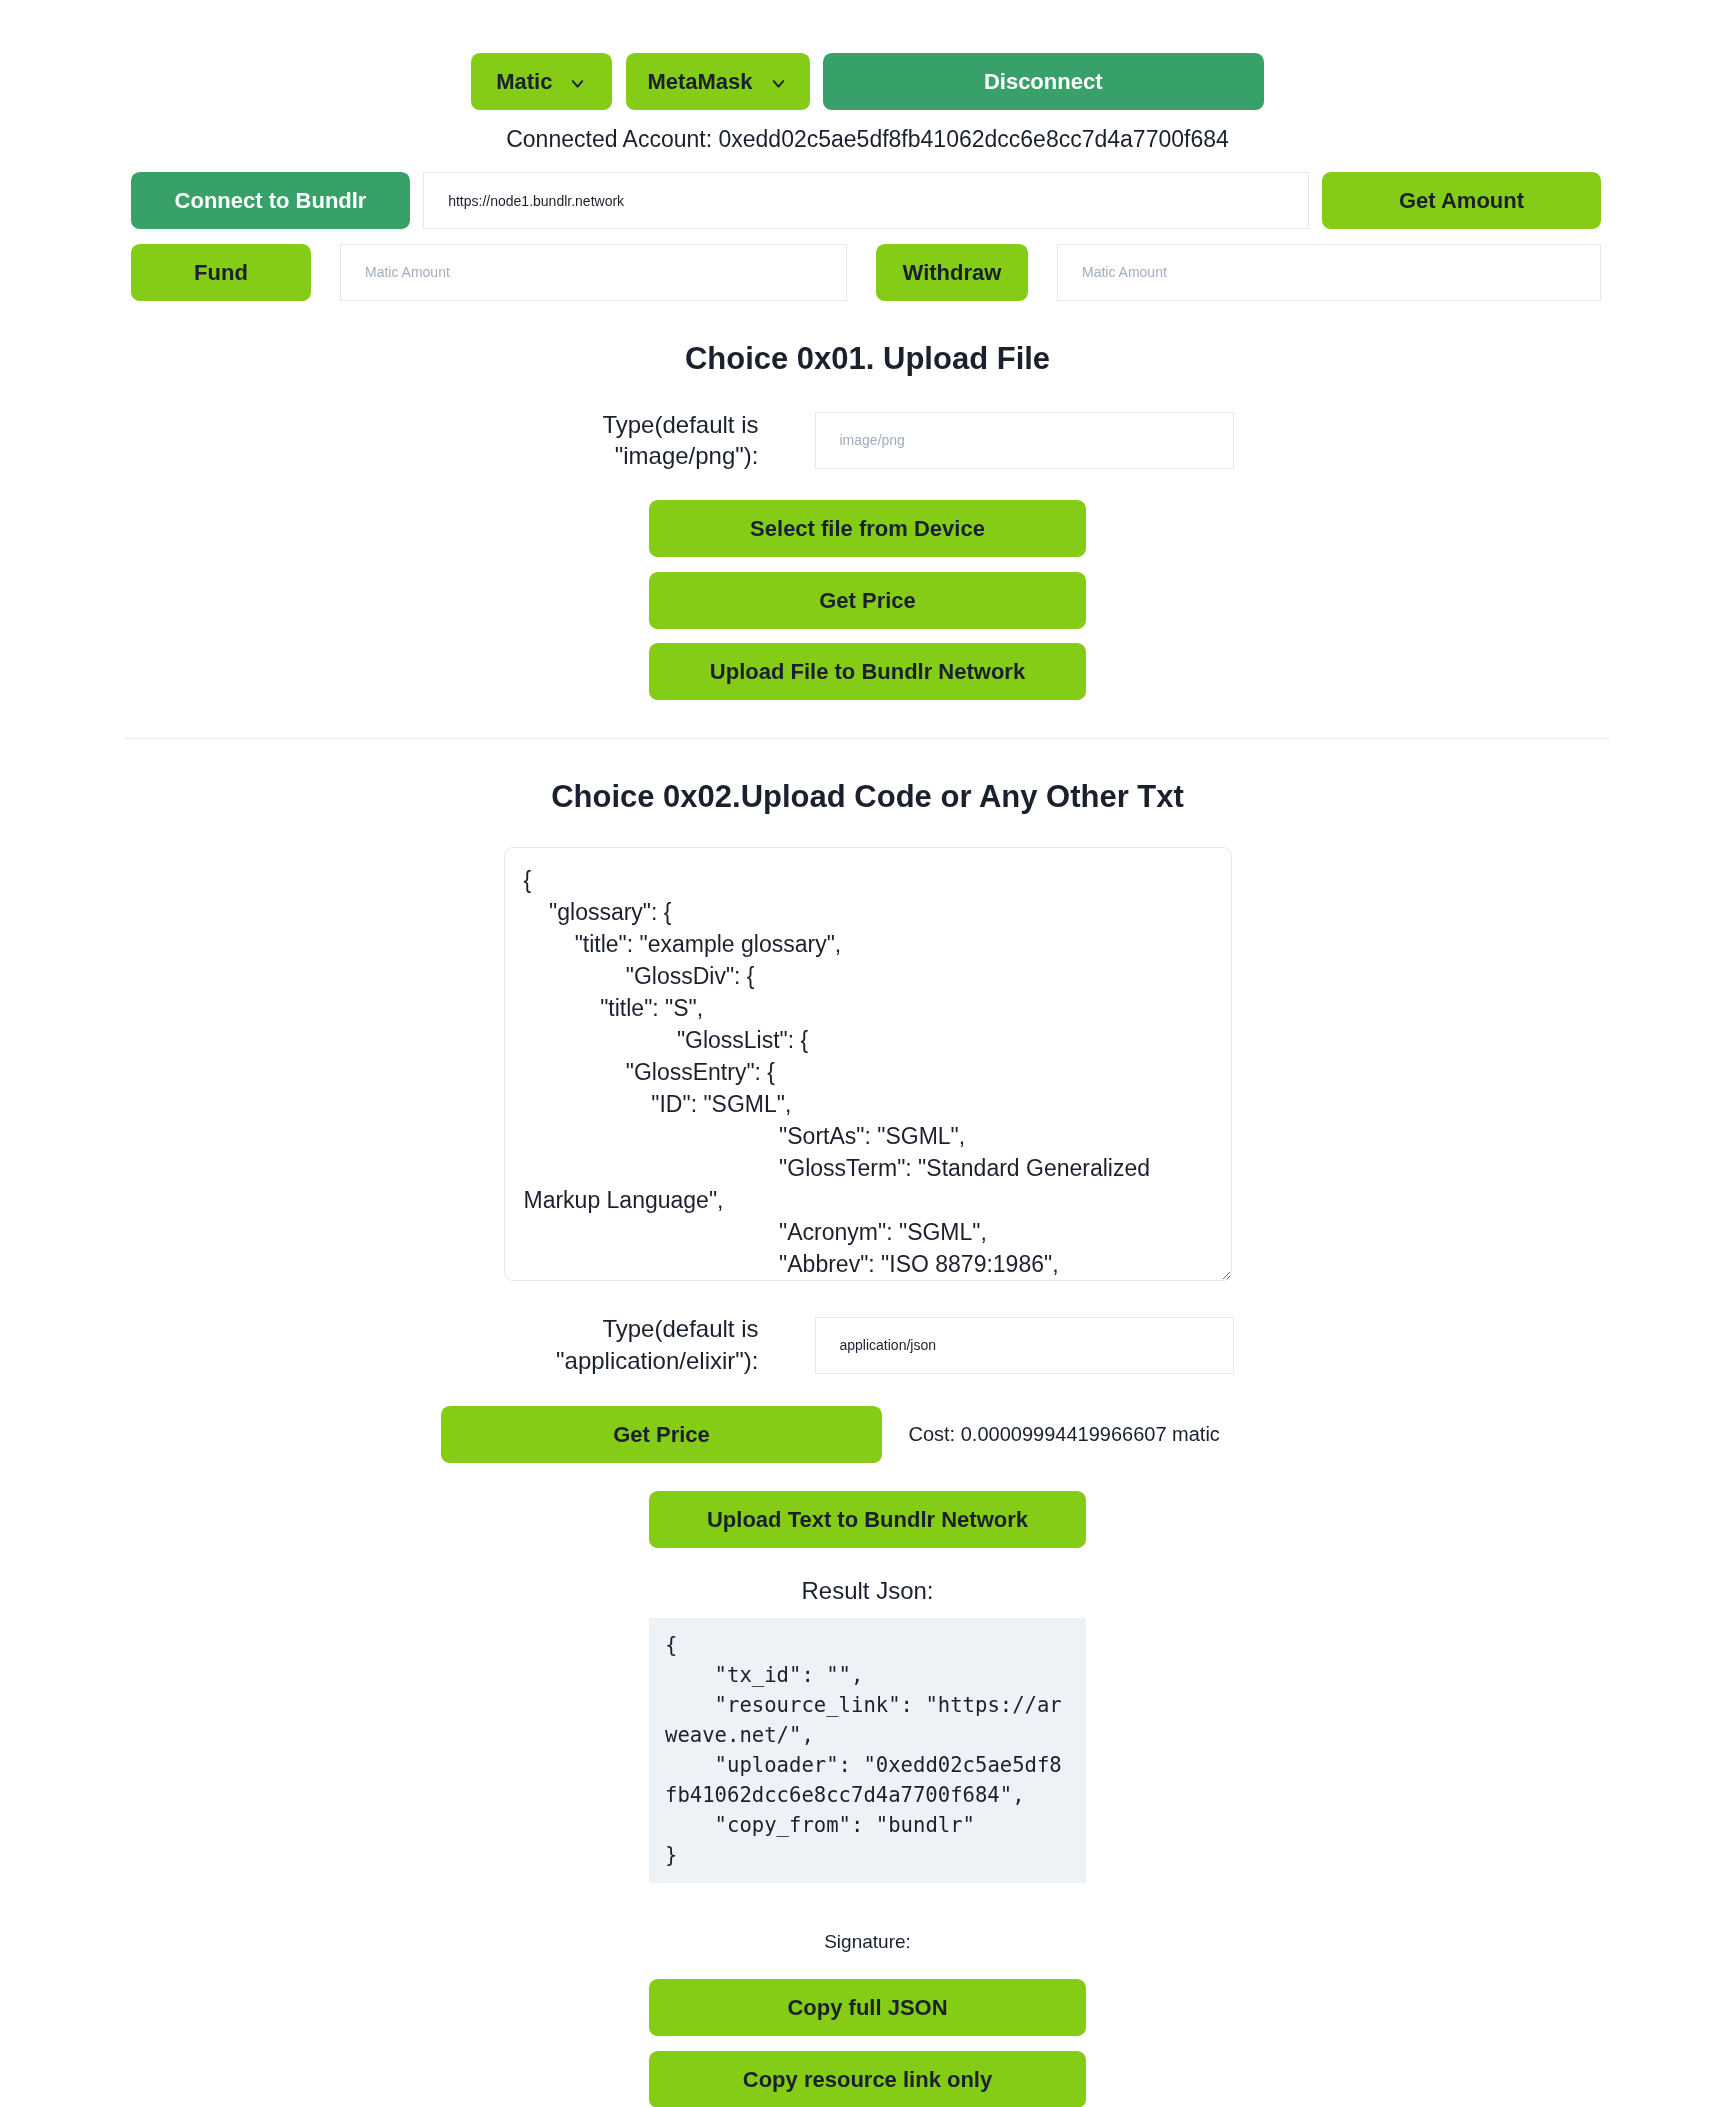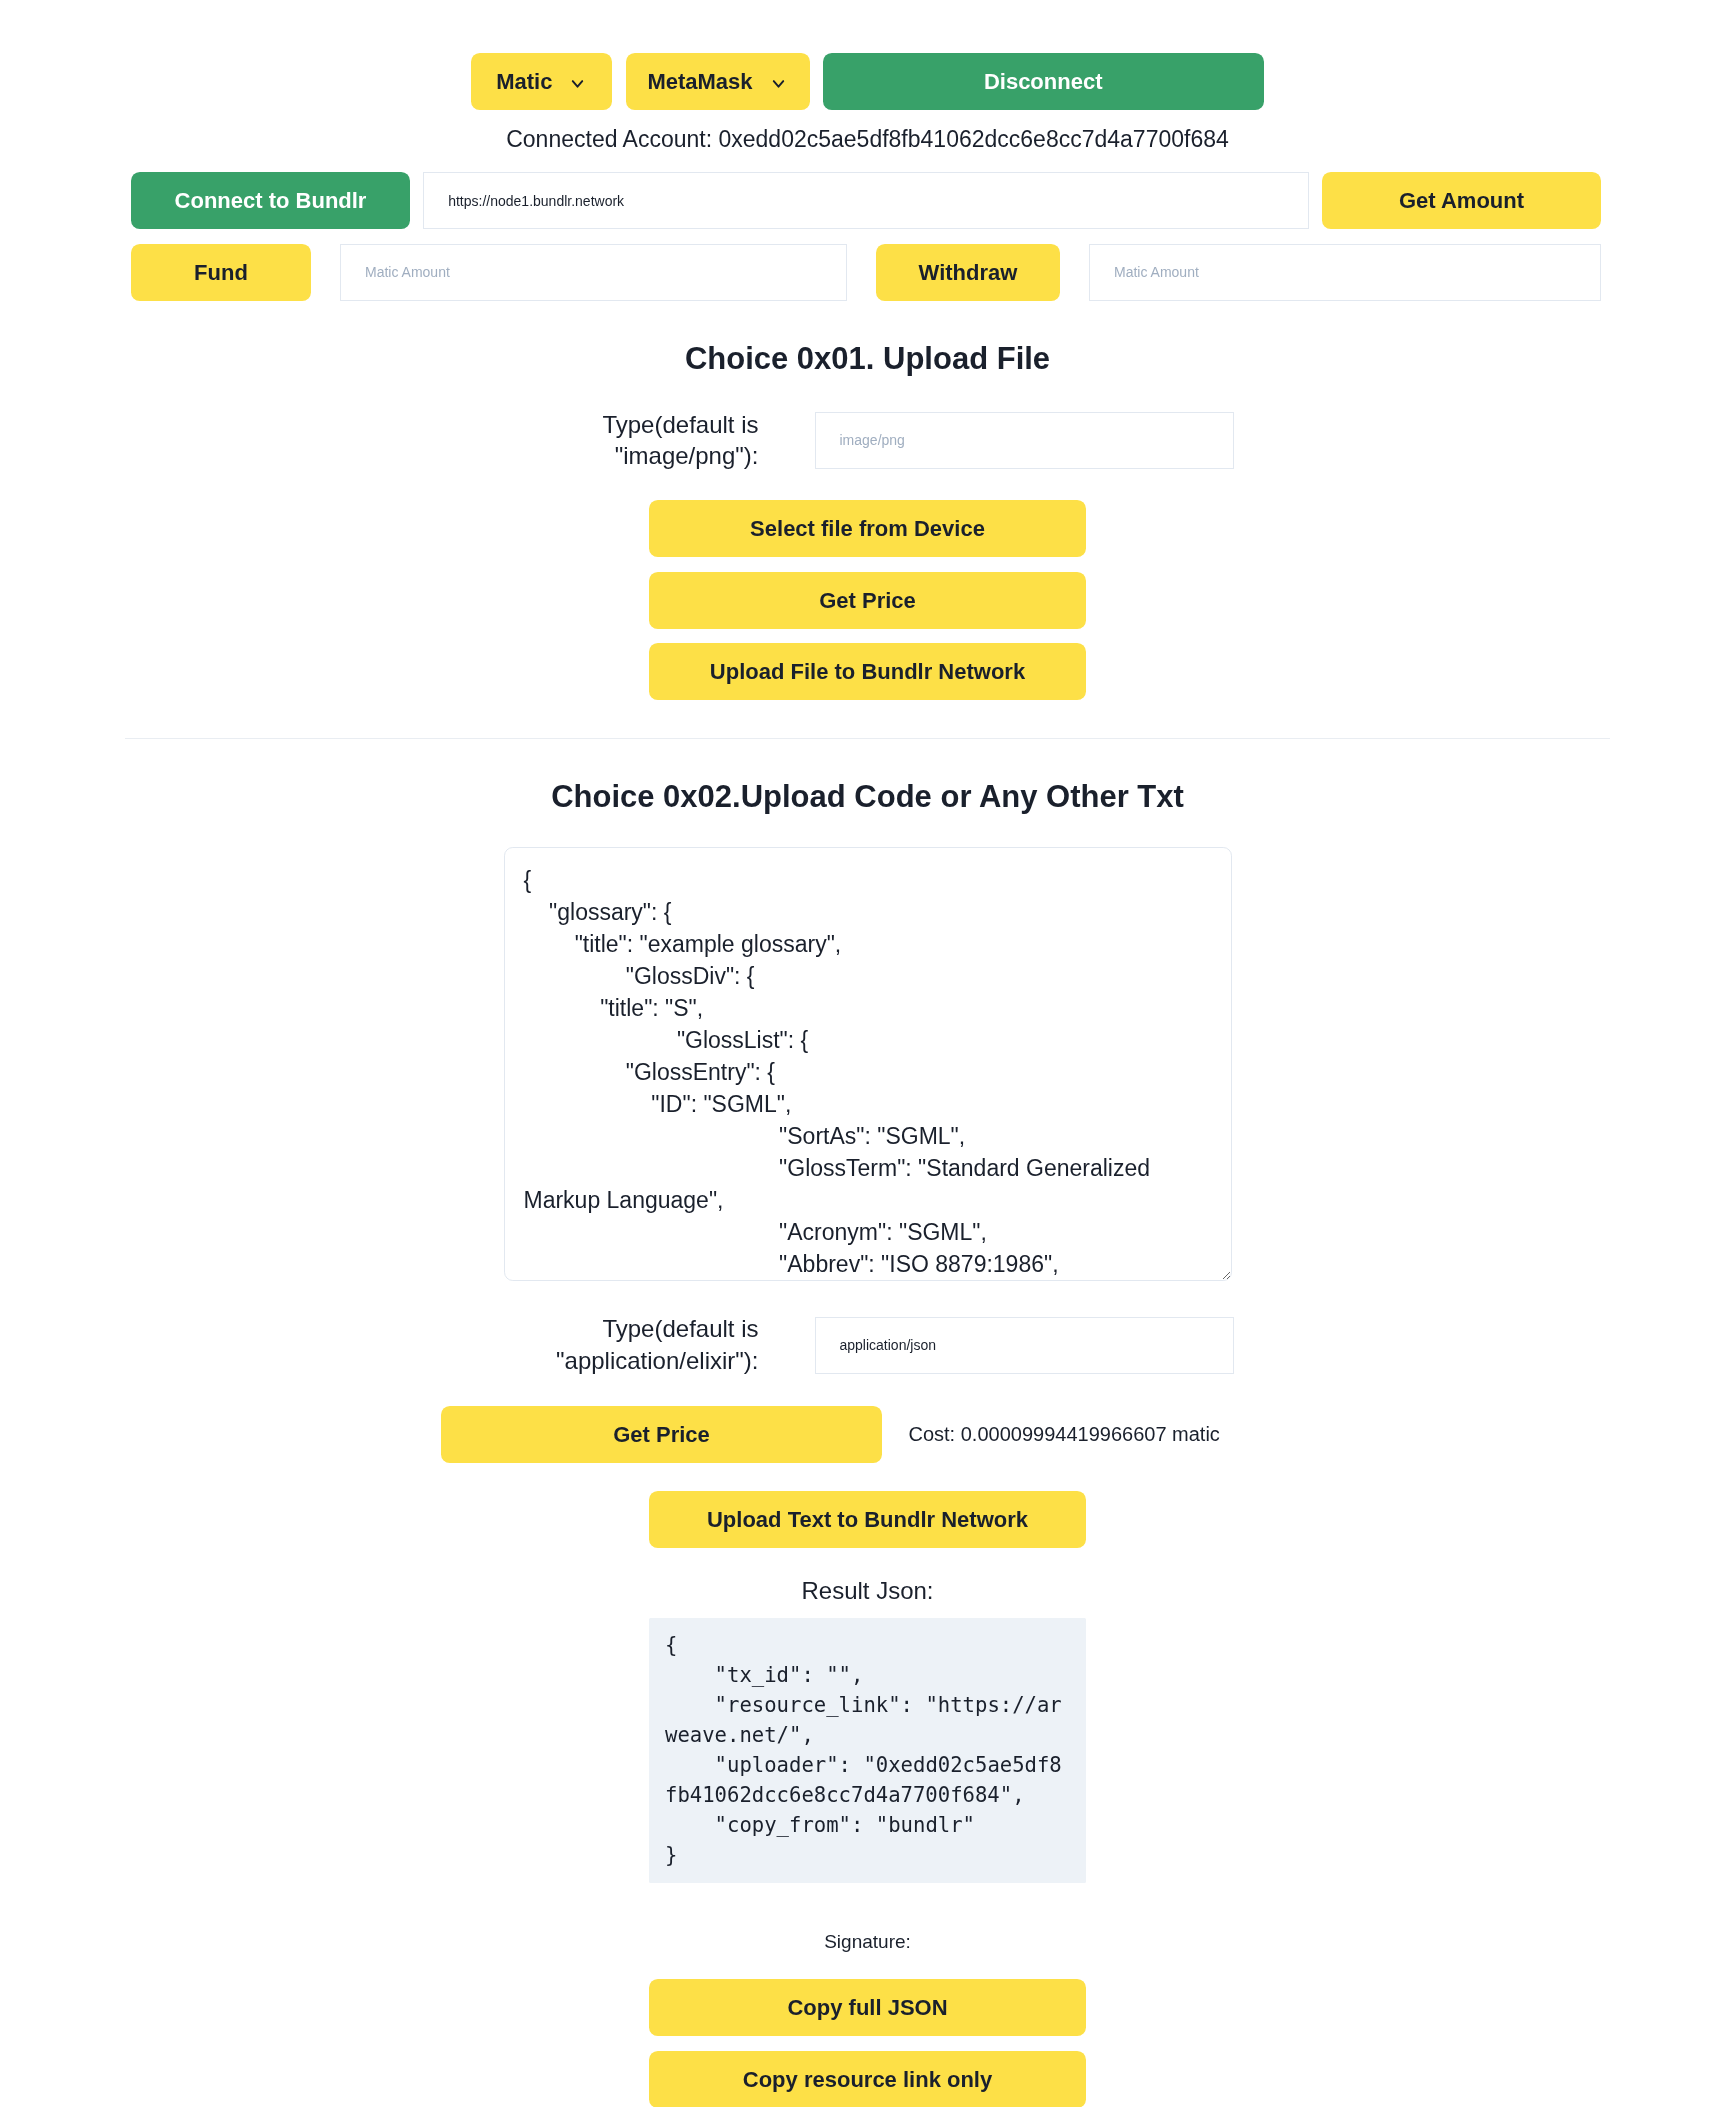--- a/index.html
+++ b/index.html
@@ -9,21 +9,21 @@
     width: 1735px;
     font-family: "Liberation Sans", "DejaVu Sans", sans-serif;
     color: #1a202c;
   }
   body { width: 1735px; min-height: 2108px; overflow-x: hidden; }
 
   .page { width: 1735px; padding: 0; }
 
   
   .btn {
-    background: #fde047;
+    background: #84cc16;
     border: none;
     border-radius: 8.8px;
     color: #1a202c;
     font-size: 22px;
     font-weight: 700;
     font-family: "Liberation Sans", sans-serif;
     height: 57px;
     line-height: 57px;
     text-align: center;
     cursor: pointer;
@@ -98,21 +98,21 @@
   #btn-get-balance { width: 279px; flex: none; }
 
   .row-fund {
     display: flex;
     align-items: center;
     gap: 29px;
     padding: 14.7px 134px 0 131px;
   }
   #btn-fund { width: 180px; flex: none; }
   #fund-amount-wrap { width: 507px; flex: none; }
-  #btn-withdraw { width: 184px; flex: none; }
+  #btn-withdraw { width: 152px; flex: none; }
   #withdraw-amount-wrap { flex: 1 1 auto; }
 
   
   h2.section-title {
     text-align: center;
     font-size: 31px;
     font-weight: 700;
     margin: 40px 0 0 0;
     color: #1a202c;
   }

